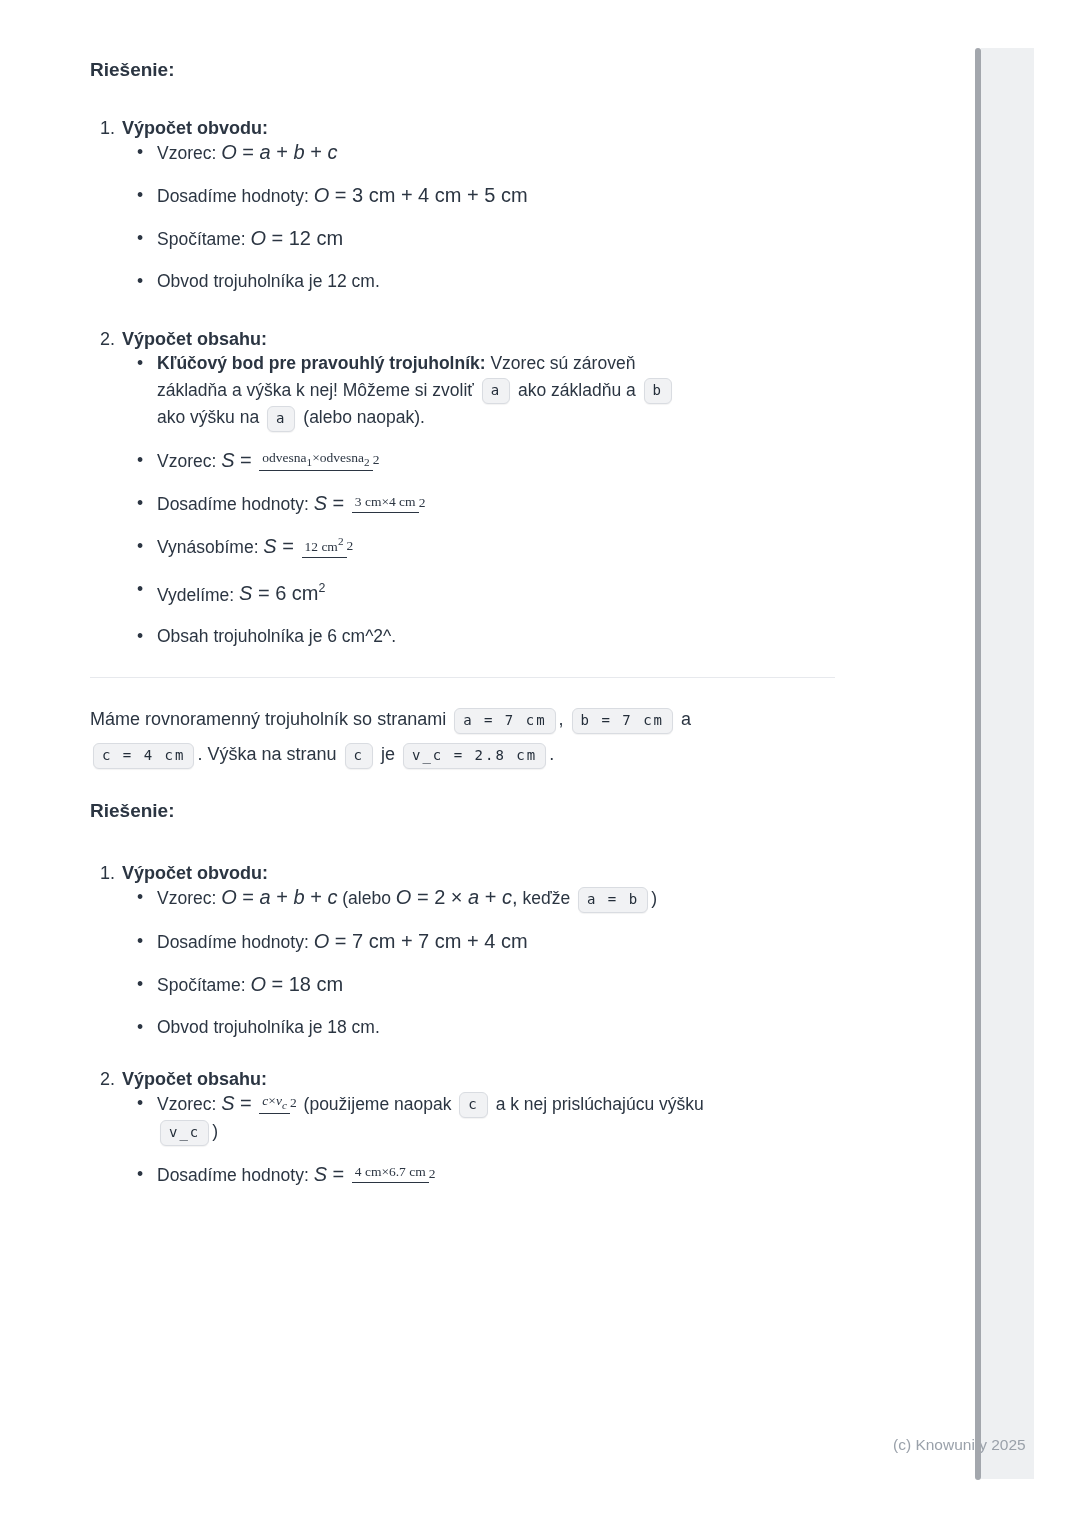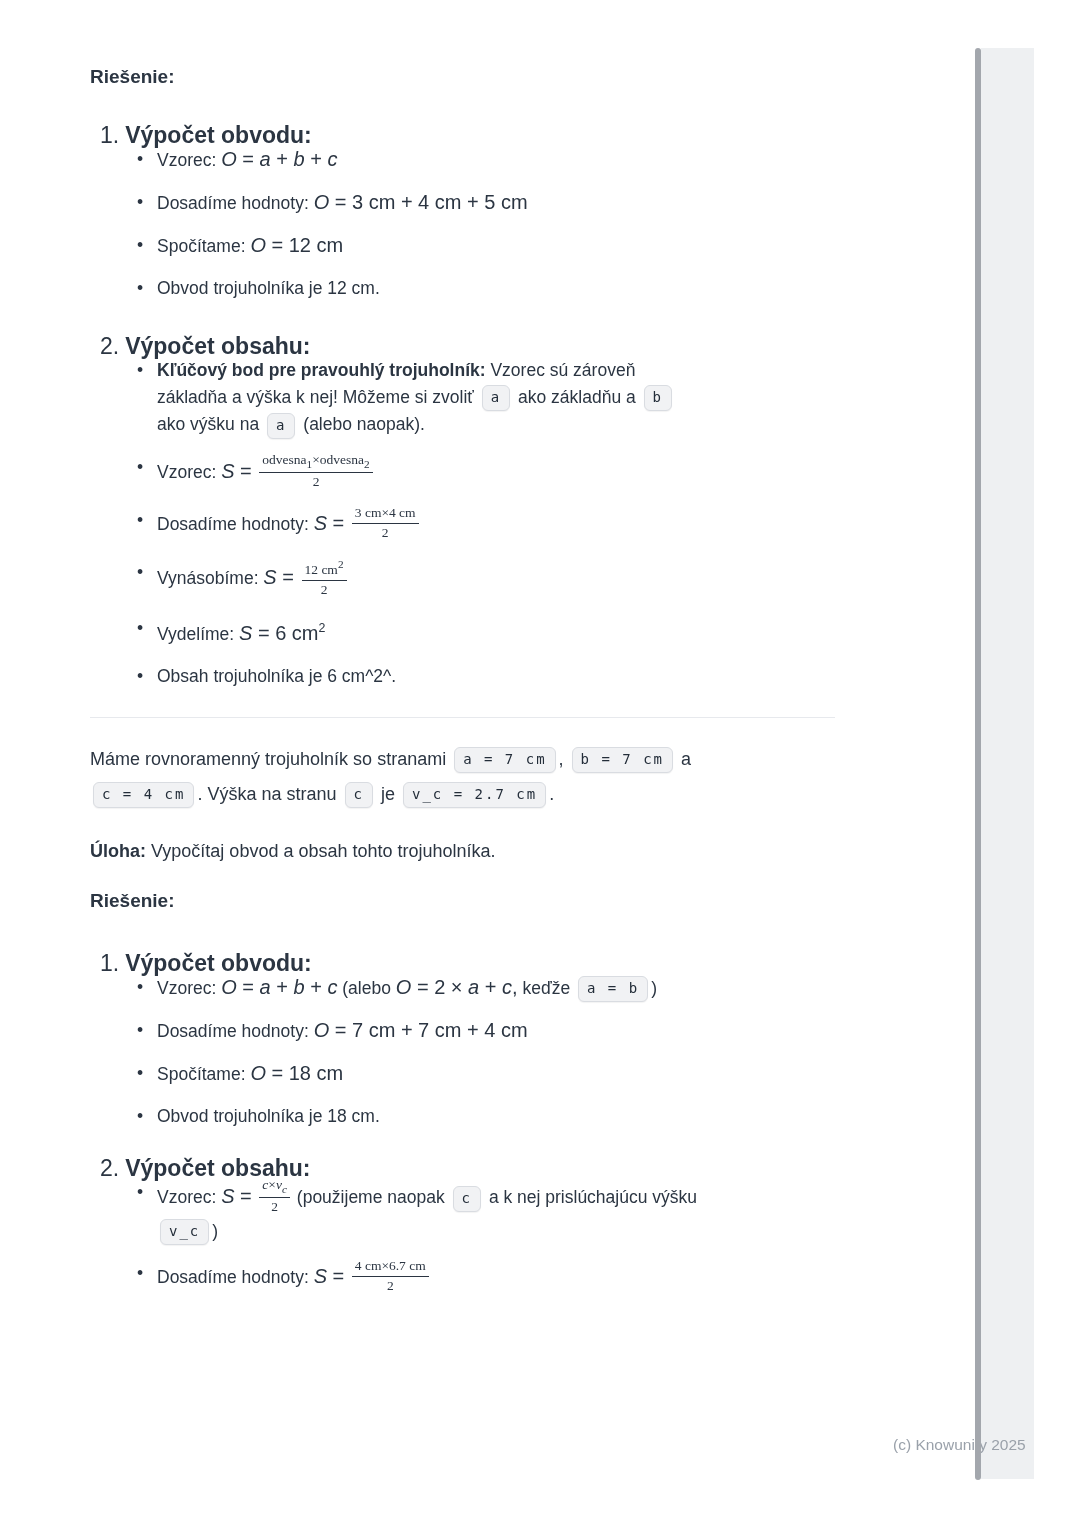--- a/index.html
+++ b/index.html
@@ -5,38 +5,38 @@
   :root{
     --text:#2b3542; --heading:#3b4656; --chip-bg:#f1f2f4; --chip-border:#d9dce1;
     --divider:#e7e9ed; --watermark:#9aa1aa; --scrollbar-thumb:#a3a7ad; --scrollbar-track:#eef0f2;
   }
   *{box-sizing:border-box;}
   html,body{margin:0;padding:0;}
   body{
     width:1080px;height:1528px;background:#ffffff;overflow:hidden;position:relative;
     font-family:"Liberation Sans","DejaVu Sans",sans-serif;color:var(--text);
   }
-  .content{position:absolute;left:90px;top:8px;width:745px;}
+  .content{position:absolute;left:90px;top:1px;width:745px;}
   .sec-label{font-size:19px;font-weight:bold;margin:0;line-height:22px;}
   .mt-first{margin-top:58px;}
-  .step{padding-left:10px;font-size:23px;line-height:22px;}
+  .step{padding-left:10px;font-size:18px;line-height:22px;}
   .stepnum{display:inline-block;min-width:16px;margin-right:6px;font-weight:400;}
   .steptitle{font-weight:bold;}
   ul.bullets{list-style:none;margin:0;padding:0 0 0 67px;}
   ul.bullets li{position:relative;font-size:17.5px;line-height:27px;margin:0 0 15px 0;}
   .dot{position:absolute;left:-20px;top:0;}
   li.para{line-height:37px;margin-bottom:6px;max-width:652px;}
   li.fr{line-height:34px;margin-bottom:10px;}
   li.fr2{line-height:36px;margin-bottom:14px;}
   li.tight{margin-bottom:10px;}
   li.last{margin-bottom:0;}
   .g2 li{line-height:28px;margin-bottom:16px;}
   .m{font-family:Liberation Sans, sans-serif;font-size:20px;}
   .m sub,.m sup{font-size:0.62em;}
-  .frac{display:inline-flex;flex-direction:column;align-items:center;vertical-align:middle;
+  .frac{display:inline-flex;align-items:center;vertical-align:middle;
         font-family:"Liberation Serif","DejaVu Serif",serif;font-size:13.5px;line-height:1.25;
         text-align:center;transform:translateY(-2px);margin:0 2px;}
   .frac .fnum{border-bottom:1.2px solid currentColor;padding:0 3px 1px;}
   .frac .fden{padding-top:1px;}
   .chip{font-family:"DejaVu Sans Mono","Liberation Mono",monospace;font-size:14px;letter-spacing:2px;
         background:var(--chip-bg);border:1px solid var(--chip-border);border-radius:6px;
         padding:2px 8px 3px 8px;margin:0 3px;color:#232d39;display:inline-block;line-height:19px;
         vertical-align:middle;box-shadow:0 1px 1px rgba(0,0,0,0.05);}
   .it{}
   .b{font-weight:bold;}
@@ -130,26 +130,23 @@
       <span class="dot">•</span>
       <span class="it">Obsah trojuholníka je 6 cm^2^.</span>
     </li>
   </ul>
 
   <div class="divider"></div>
 
 
   <p class="intro">
     <span>Máme rovnoramenný trojuholník so stranami </span><span class="chip">a = 7 cm</span><span>, </span><span class="chip">b = 7 cm</span><span> a</span><br>
-    <span class="chip">c = 4 cm</span><span>. Výška na stranu </span><span class="chip">c</span><span> je </span><span class="chip">v_c = 2.7 cm</span><span>.</span>
+    <span class="chip">c = 4 cm</span><span>. Výška na stranu </span><span class="chip">c</span><span> je </span><span class="chip">v_c = 2.8 cm</span><span>.</span>
   </p>
 
-  <p class="task">
-    <span class="b">Úloha:</span><span> Vypočítaj obvod a obsah tohto trojuholníka.</span>
-  </p>
 
   <p class="sec-label mt-sec2">Riešenie:</p>
 
   <div class="step mt-step-c">
     <span class="stepnum">1.</span><span class="steptitle">Výpočet obvodu:</span>
   </div>
 
   <ul class="bullets g2 mt-ul-a">
     <li>
       <span class="dot">•</span>

